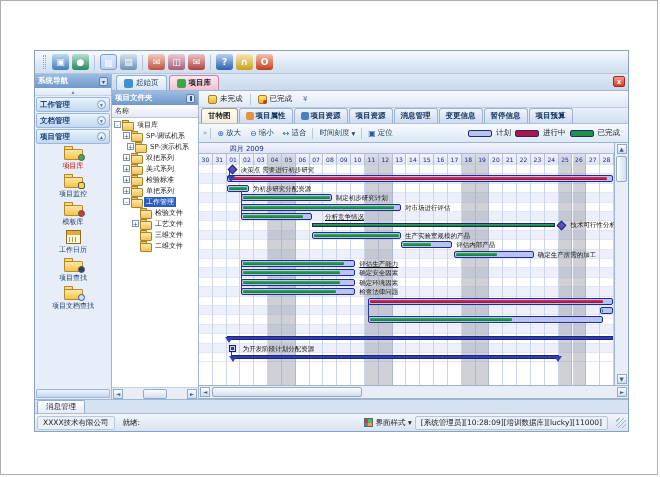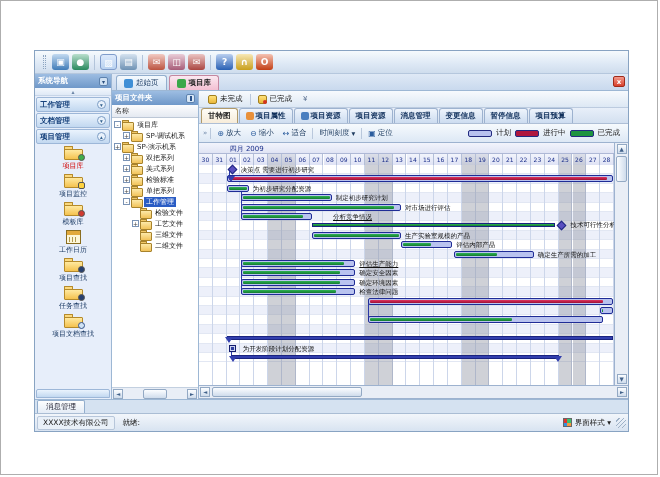--- a/index.html
+++ b/index.html
@@ -250,28 +250,20 @@
                 <div class="tab"></div>
                 <div class="body"></div>
                 <div class="dot b"></div>
               </div>
               <div class="lbl">项目查找</div>
             </div>
             <div class="nav-item">
               <div class="ifold">
                 <div class="tab"></div>
                 <div class="body"></div>
-                <div class="dot b"></div>
-              </div>
-              <div class="lbl">任务查找</div>
-            </div>
-            <div class="nav-item">
-              <div class="ifold">
-                <div class="tab"></div>
-                <div class="body"></div>
                 <div class="dot m"></div>
               </div>
               <div class="lbl">项目文档查找</div>
             </div>
           </div>
         <div class="nav-bottom"></div>
       </div>
 
       <div class="docarea">
         <div class="doctabs">
@@ -300,21 +292,21 @@
                 <div class="trow" style="padding-left: 2px;">
                   <div class="texp">-</div>
                   <div class="tfold"></div>
                   <div class="tlabel">项目库</div>
                 </div>
                 <div class="trow" style="padding-left: 11px;">
                   <div class="texp">+</div>
                   <div class="tfold"></div>
                   <div class="tlabel">SP-调试机系</div>
                 </div>
-                <div class="trow" style="padding-left: 2px;">
+                <div class="trow" style="padding-left: 2px; margin-left: 13px;">
                   <div class="texp">+</div>
                   <div class="tfold"></div>
                   <div class="tlabel">SP-演示机系</div>
                 </div>
                 <div class="trow" style="padding-left: 11px;">
                   <div class="texp">+</div>
                   <div class="tfold"></div>
                   <div class="tlabel">双把系列</div>
                 </div>
                 <div class="trow" style="padding-left: 11px;">
@@ -559,21 +551,21 @@
                       <div class="fill green" style="width: calc(100% - 2px);"></div>
                     </div>
                     <div class="glabel" style="left: 136.8px; top: 29.2px;">制定初步研究计划</div>
                     <div class="bar" style="left: 41.5px; width: 160.467px; top: 38.6px;">
                       <div class="fill green" style="width: calc(97% - 2px);"></div>
                     </div>
                     <div class="glabel" style="left: 205.967px; top: 38.6px;">对市场进行评估</div>
                     <div class="bar" style="left: 41.5px; width: 71.9333px; top: 48px;">
                       <div class="fill green" style="width: calc(90% - 2px);"></div>
                     </div>
-                    <div class="glabel" style="left: 134px; top: 48px; text-decoration: underline;">分析竞争情况</div>
+                    <div class="glabel" style="left: 126px; top: 48px; text-decoration: underline;">分析竞争情况</div>
                     <div class="gsum green" style="left: 113.433px; width: 242.083px; top: 58.4px;"></div>
                     <div class="msd" style="left: 358.517px; top: 57.4px;"></div>
                     <div class="glabel" style="left: 371.517px; top: 56.4px;">技术可行性分析</div>
                     <div class="bar" style="left: 113.433px; width: 88.5333px; top: 66.8px;">
                       <div class="fill green" style="width: calc(100% - 2px);"></div>
                     </div>
                     <div class="glabel" style="left: 205.967px; top: 66.8px;">生产实验室规模的产品</div>
                     <div class="bar" style="left: 201.967px; width: 51.1833px; top: 76.2px;">
                       <div class="fill green" style="width: calc(62% - 2px);"></div>
                     </div>
@@ -640,17 +632,18 @@
       <span class="st-cell">XXXX技术有限公司</span>
       <span class="st-plain">就绪:</span>
       <span class="st-right">
         <span class="styleico">
             <i></i>
             <i></i>
             <i></i>
             <i></i>
           </span>
         <span><span>界面样式</span> <span>▾</span></span>
+        <span class="st-cell">[系统管理员][10:28:09][培训数据库][lucky][11000]</span>
         <span class="grip3"></span>
       </span>
     </div>
   </div>
 </div>
 
 </body></html>

